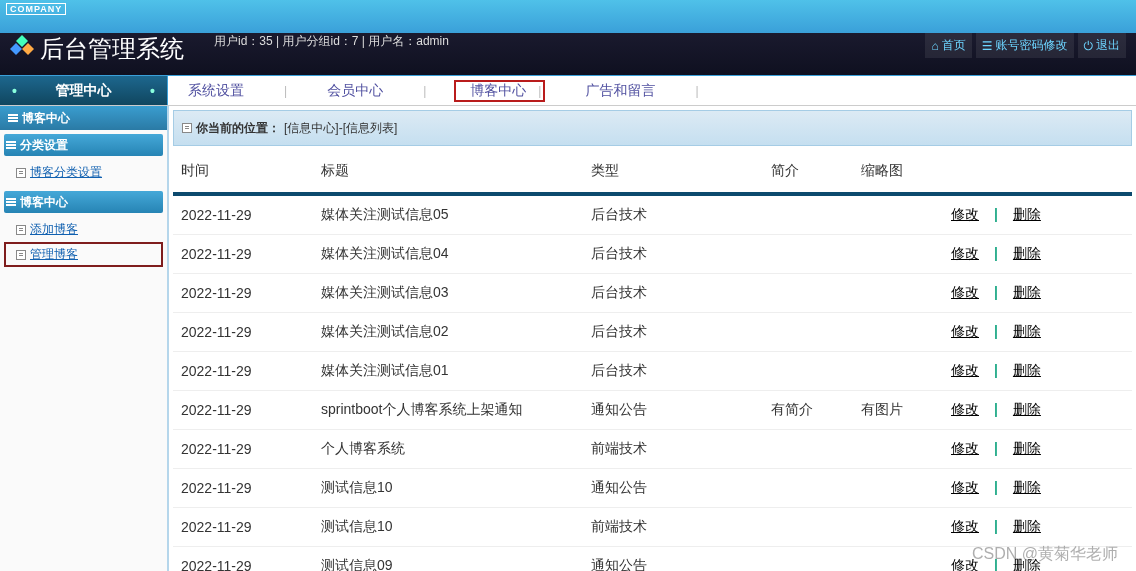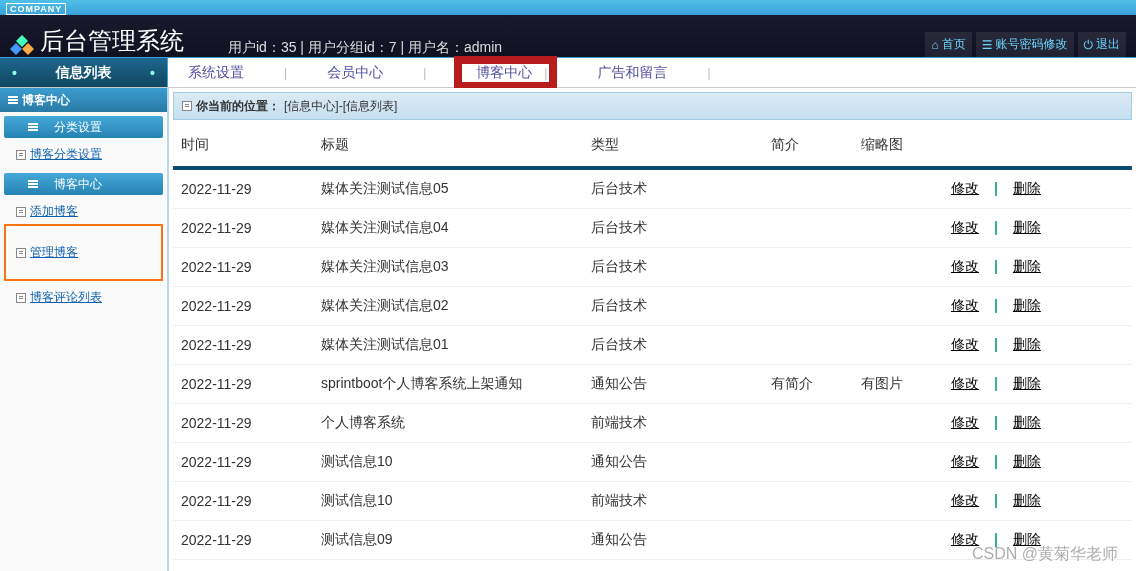--- a/index.html
+++ b/index.html
@@ -1,45 +1,45 @@
 <!DOCTYPE html>
 <html><head>
 <meta charset="utf-8">
 <style>
 * { margin: 0; padding: 0; box-sizing: border-box; }
 body { font-family: "Microsoft YaHei", Arial, sans-serif; font-size: 12px; background: #fff; width: 1136px; height: 571px; overflow: hidden; position: relative; }
-.top-bar { height: 15px; background: linear-gradient(#4fc1e9, #3aa0d9); padding: 1px 6px; }
+.top-bar { height: 33px; background: linear-gradient(#4fc1e9, #3aa0d9); padding: 1px 6px; }
 .company-tag { display: inline-block; color: white; font-size: 9px; font-weight: bold; border: 1px solid white; padding: 0 3px; letter-spacing: 1px; }
-.header { height: 43px; background: linear-gradient(#1a1a2e, #0f1020); display: flex; align-items: flex-end; padding: 0 10px; color: white; border-bottom: 1px solid #3aa0d9; }
+.header { height: 43px; background: linear-gradient(#1a1a2e, #0f1020); display: flex; align-items: flex-start; padding: 0 10px; color: white; border-bottom: 1px solid #3aa0d9; }
 .logo-icon { width: 24px; height: 24px; margin-right: 6px; position: relative; }
 .logo-icon svg { width: 100%; height: 100%; }
 .app-title { font-size: 24px; font-weight: normal; margin-right: 30px; }
-.user-info { font-size: 14px; color: #ddd; margin-left: 14px; }
+.user-info { font-size: 12px; color: #ddd; }
 .header-right { margin-left: auto; display: flex; gap: 4px; }
 .header-btn { background: rgba(255,255,255,0.08); border: none; color: #6dd5ff; padding: 4px 6px; font-size: 12px; cursor: pointer; display: flex; align-items: center; gap: 3px; }
 .main-nav { height: 30px; background: #fff; display: flex; border-bottom: 1px solid #ccc; }
 .mgmt-center { width: 168px; background: linear-gradient(#1d678e, #10465f); color: white; display: flex; align-items: center; justify-content: center; font-size: 14px; font-weight: bold; border-right: 1px solid #3aa0d9; position: relative; }
 .mgmt-center::before, .mgmt-center::after { content: "•"; color: #8fd; position: absolute; }
 .mgmt-center::before { left: 12px; }
 .mgmt-center::after { right: 12px; }
 .nav-items { display: flex; align-items: center; padding: 0 8px; gap: 28px; }
 .nav-item { color: #5050a0; font-size: 14px; padding: 0 12px; cursor: pointer; }
 .nav-sep { color: #bbb; }
-.nav-highlight { border: 8px solid #b91c1c; padding: 0 2px; text-align: right; }
+.nav-highlight { border: 2px solid #b91c1c; padding: 0 2px; text-align: right; }
 .body-area { display: flex; height: calc(100% - 88px); }
 .sidebar { width: 168px; background: #fafafa; border-right: 1px solid #b5d6eb; }
 .side-top { height: 24px; background: linear-gradient(#3a9dcf, #2a7aa5); color: white; display: flex; align-items: center; padding: 0 8px; font-weight: bold; gap: 4px; }
-.side-section-h { height: 22px; background: linear-gradient(#45a8d8, #2684b4); color: white; display: flex; align-items: center; padding: 0 24px; margin: 4px 4px 2px; border-radius: 2px; gap: 16px; font-weight: normal; }
+.side-section-h { height: 22px; background: linear-gradient(#45a8d8, #2684b4); color: white; display: flex; align-items: center; padding: 0 2px; margin: 4px 4px 2px; border-radius: 2px; gap: 4px; font-weight: bold; }
 .side-links { padding: 2px 4px; }
 .side-link { display: flex; align-items: center; gap: 4px; padding: 4px 12px; color: #1060b0; text-decoration: underline; cursor: pointer; }
-.side-link.highlighted { border: 2px solid #f97316; padding: 18px 10px; }
+.side-link.highlighted { border: 2px solid #7f1d1d; padding: 2px 10px; }
 .icon-box { width: 10px; height: 10px; border: 1px solid #888; background: #fff; display: inline-block; position: relative; }
 .icon-box::after { content: ""; position: absolute; left: 2px; top: 2px; right: 2px; height: 1px; background: #888; box-shadow: 0 2px 0 #888; }
 .content { flex: 1; background: #fff; border-left: 1px solid #b5d6eb; }
-.bread { height: 28px; background: linear-gradient(#dceaf4, #c5dff0); border: 1px solid #a5cce5; margin: 4px 4px 0; display: flex; align-items: center; padding: 0 8px; gap: 4px; font-size: 12px; color: #333; }
+.bread { height: 36px; background: linear-gradient(#dceaf4, #c5dff0); border: 1px solid #a5cce5; margin: 4px 4px 0; display: flex; align-items: center; padding: 0 8px; gap: 4px; font-size: 12px; color: #333; }
 .bread .loc { font-weight: bold; }
 table { width: calc(100% - 8px); margin: 4px; border-collapse: collapse; }
 th { text-align: left; padding: 12px 8px; font-size: 14px; font-weight: normal; border-bottom: 4px solid #0c4a6e; color: #333; }
 td { padding: 10px 8px; font-size: 14px; border-bottom: 1px solid #eee; color: #333; }
 .action-link { color: #000000; text-decoration: underline; cursor: pointer; }
 .action-sep { color: #2a8; padding: 0 15px; font-weight: bold; }
 .pager { padding: 12px 8px; font-size: 14px; display: flex; gap: 4px; align-items: center; }
 .pager a { color: #1060d0; text-decoration: underline; cursor: pointer; }
 .pager-info { color: #333; margin-left: 4px; }
 .watermark { position: absolute; right: 18px; bottom: 6px; color: rgba(120,120,120,0.6); font-size: 16px; }
@@ -72,21 +72,21 @@
         <span>账号密码修改</span>
       </button>
     <button class="header-btn">
         <span>⏻</span>
         <span>退出</span>
       </button>
   </div>
 </div>
 
 <div class="main-nav">
-  <div class="mgmt-center">信息列表</div>
+  <div class="mgmt-center">管理中心</div>
   <div class="nav-items">
     <span class="nav-item">系统设置</span>
       <span class="nav-sep">|</span>
     <span class="nav-item">会员中心</span>
       <span class="nav-sep">|</span>
     <span class="nav-highlight"><span class="nav-item">博客中心</span><span class="nav-sep">|</span></span>
     <span class="nav-item">广告和留言</span>
       <span class="nav-sep">|</span>
   </div>
 </div>
@@ -114,26 +114,20 @@
     <div class="side-links">
       <div class="side-link">
           <span class="icon-box"></span>
           <span>添加博客</span>
         </div>
       <div class="side-link highlighted">
           <span class="icon-box"></span>
           <span>管理博客</span>
         </div>
     </div>
-    <div class="side-links">
-      <div class="side-link">
-          <span class="icon-box"></span>
-          <span>博客评论列表</span>
-        </div>
-    </div>
   </div>
 
   <div class="content">
     <div class="bread">
       <span class="icon-box"></span>
       <span class="loc">你当前的位置：</span>
       <span>[信息中心]-[信息列表]</span>
     </div>
     <table>
       <thead>

